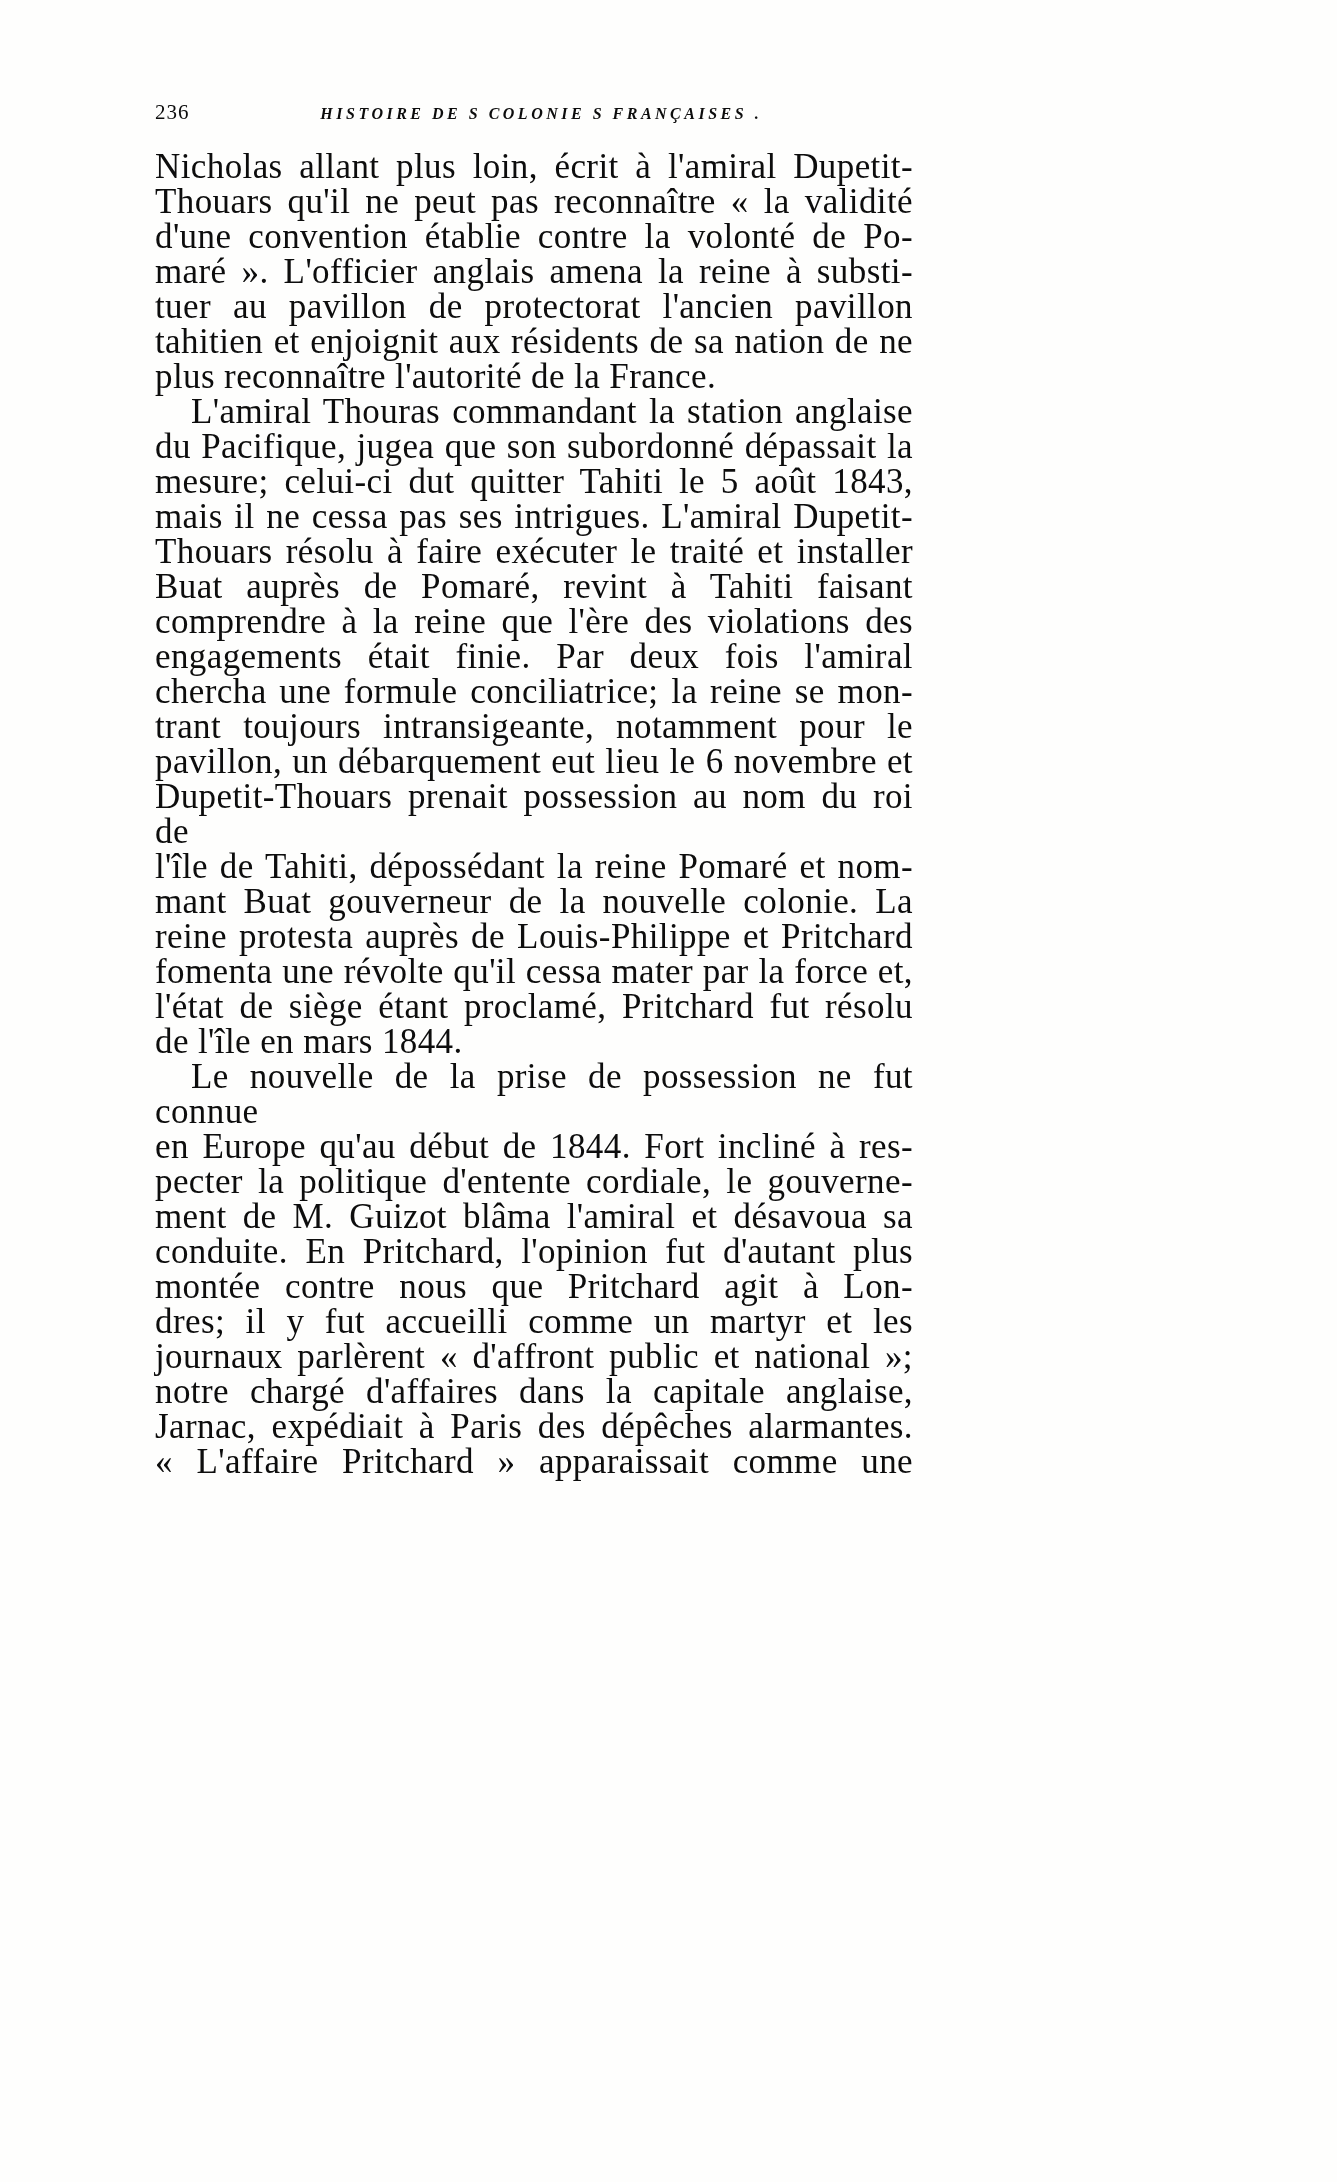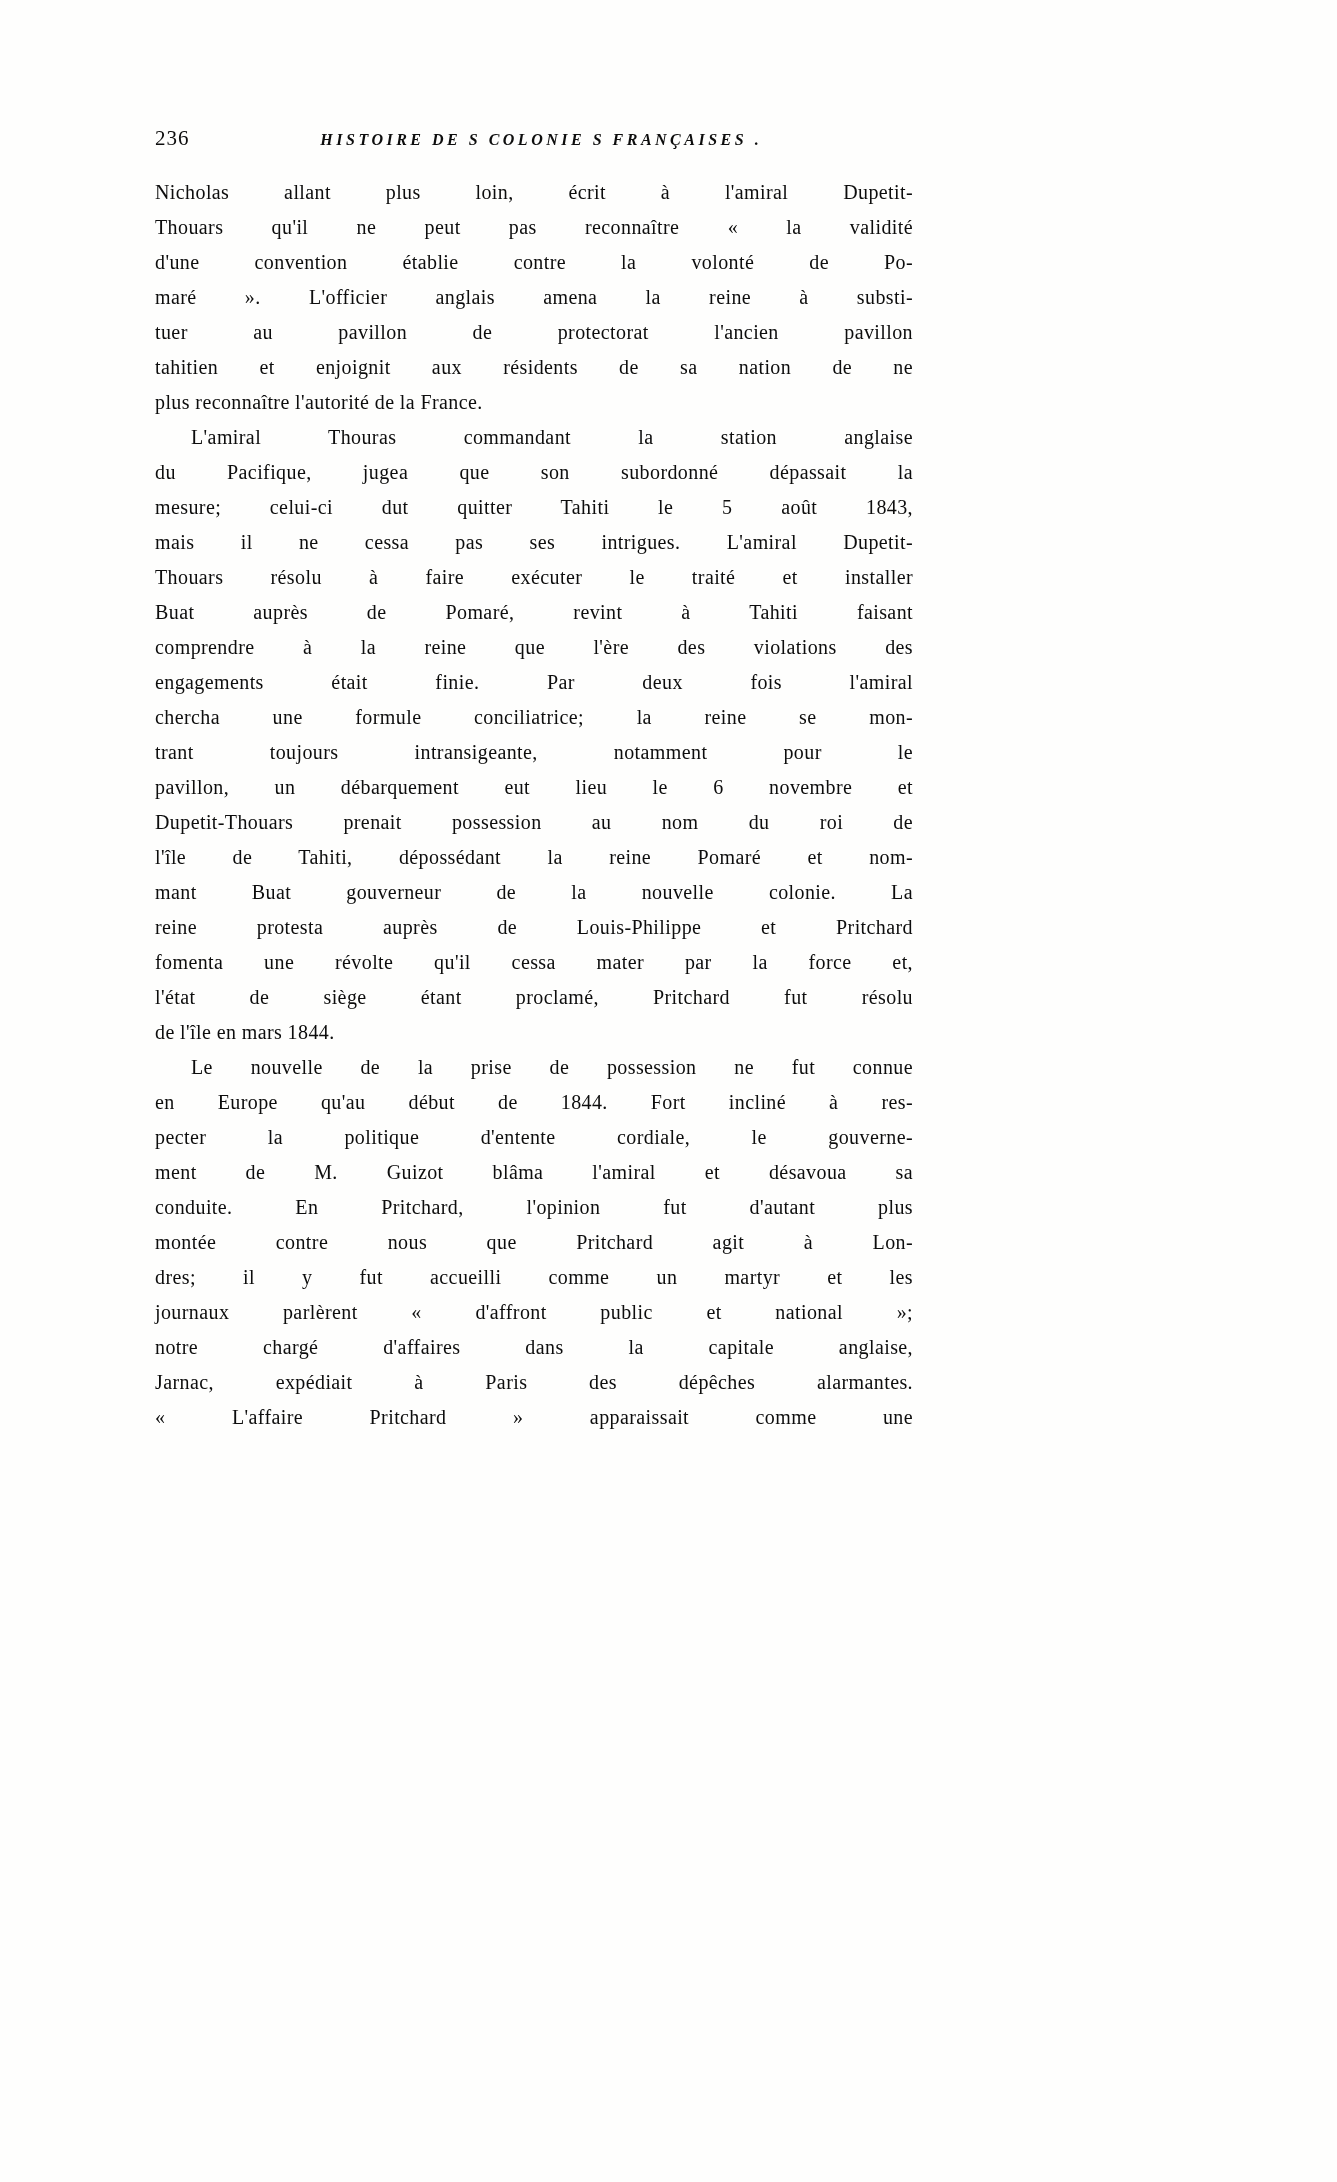--- a/index.html
+++ b/index.html
@@ -13,21 +13,21 @@
     height: 2182px;
     background: #fefefdff;
     background: #fefefd;
     overflow: hidden;
     font-family: "Liberation Serif", "DejaVu Serif", serif;
     color: #0d0d0d;
   }
   .content {
     position: absolute;
     left: 155px;
-    top: 126px;
+    top: 100px;
     width: 758px;
   }
   .header {
     display: flex;
     align-items: baseline;
     margin-bottom: 24px;
   }
   .pagenum {
     font-size: 21px;
     letter-spacing: 1px;
@@ -36,21 +36,21 @@
     flex: 1;
     text-align: center;
     font-size: 16px;
     font-weight: bold;
     letter-spacing: 3.5px;
     padding-right: 20px;
     white-space: nowrap;
     font-style: italic;
   }
   .body-text {
-    font-size: 20px;
+    font-size: 35px;
     line-height: 35px;
     letter-spacing: 0.4px;
   }
   .para {
     margin: 0;
   }
   .line {
     text-align: justify;
     text-align-last: justify;
     -moz-text-align-last: justify;

